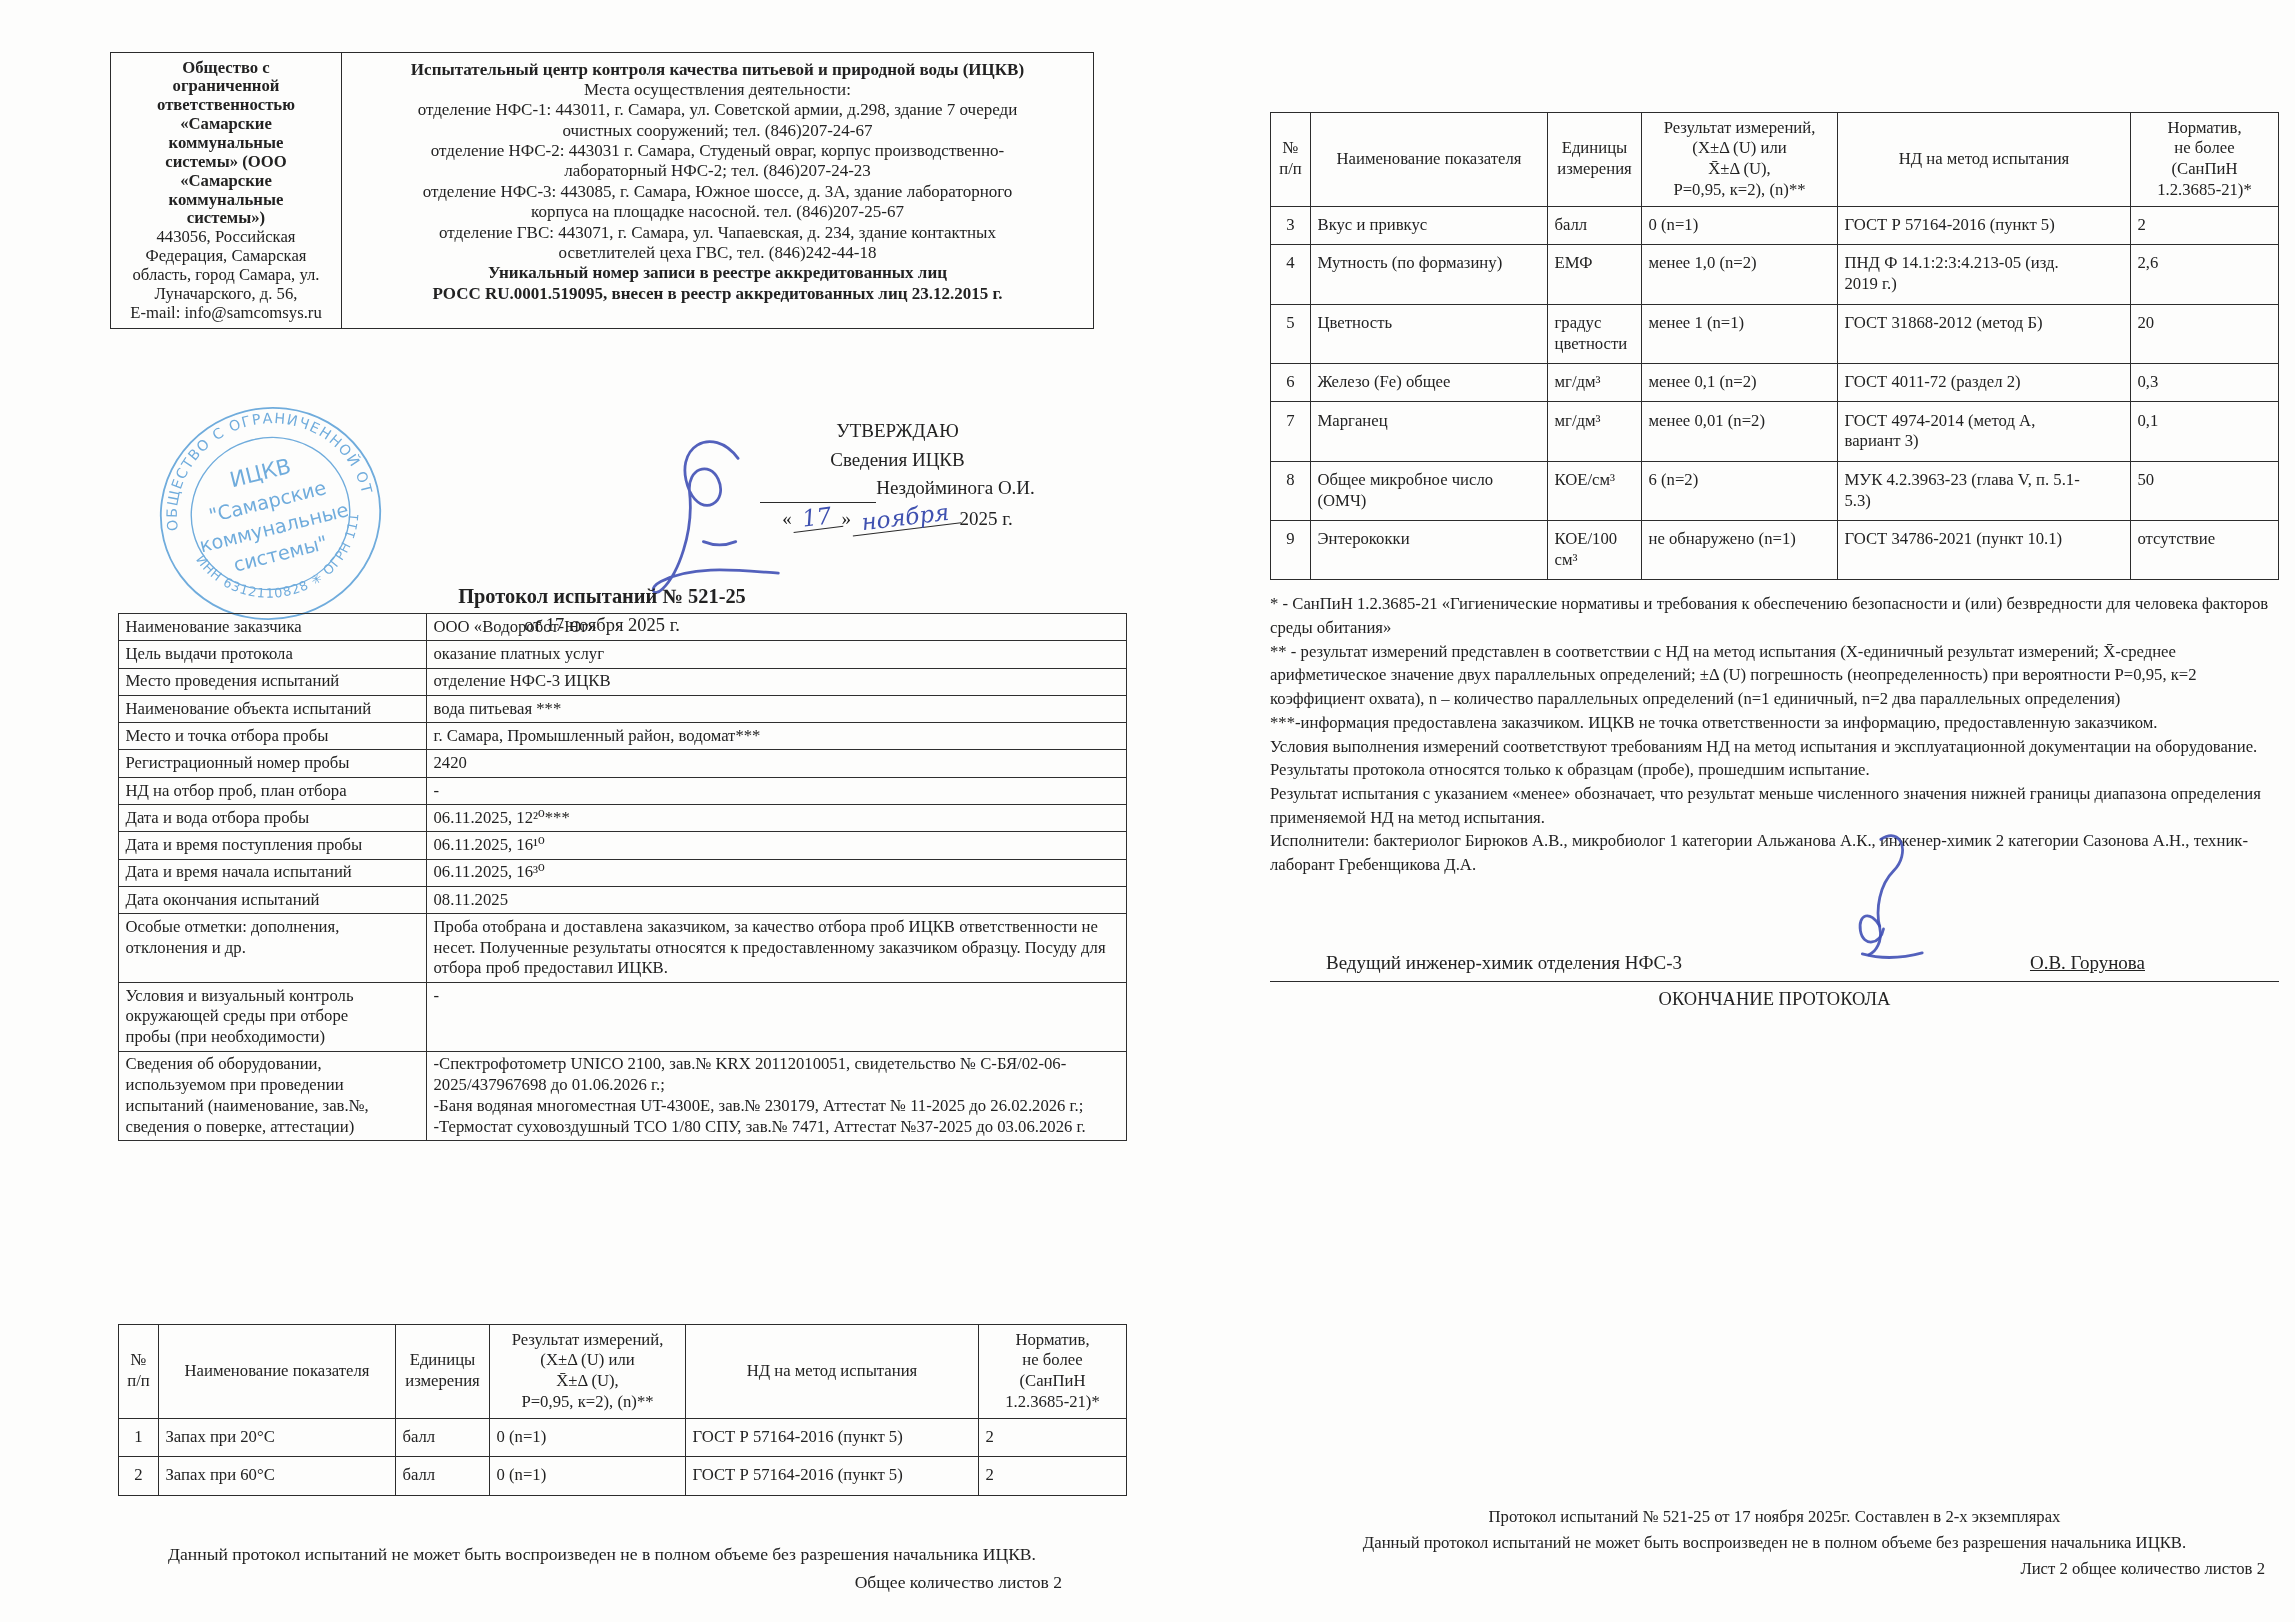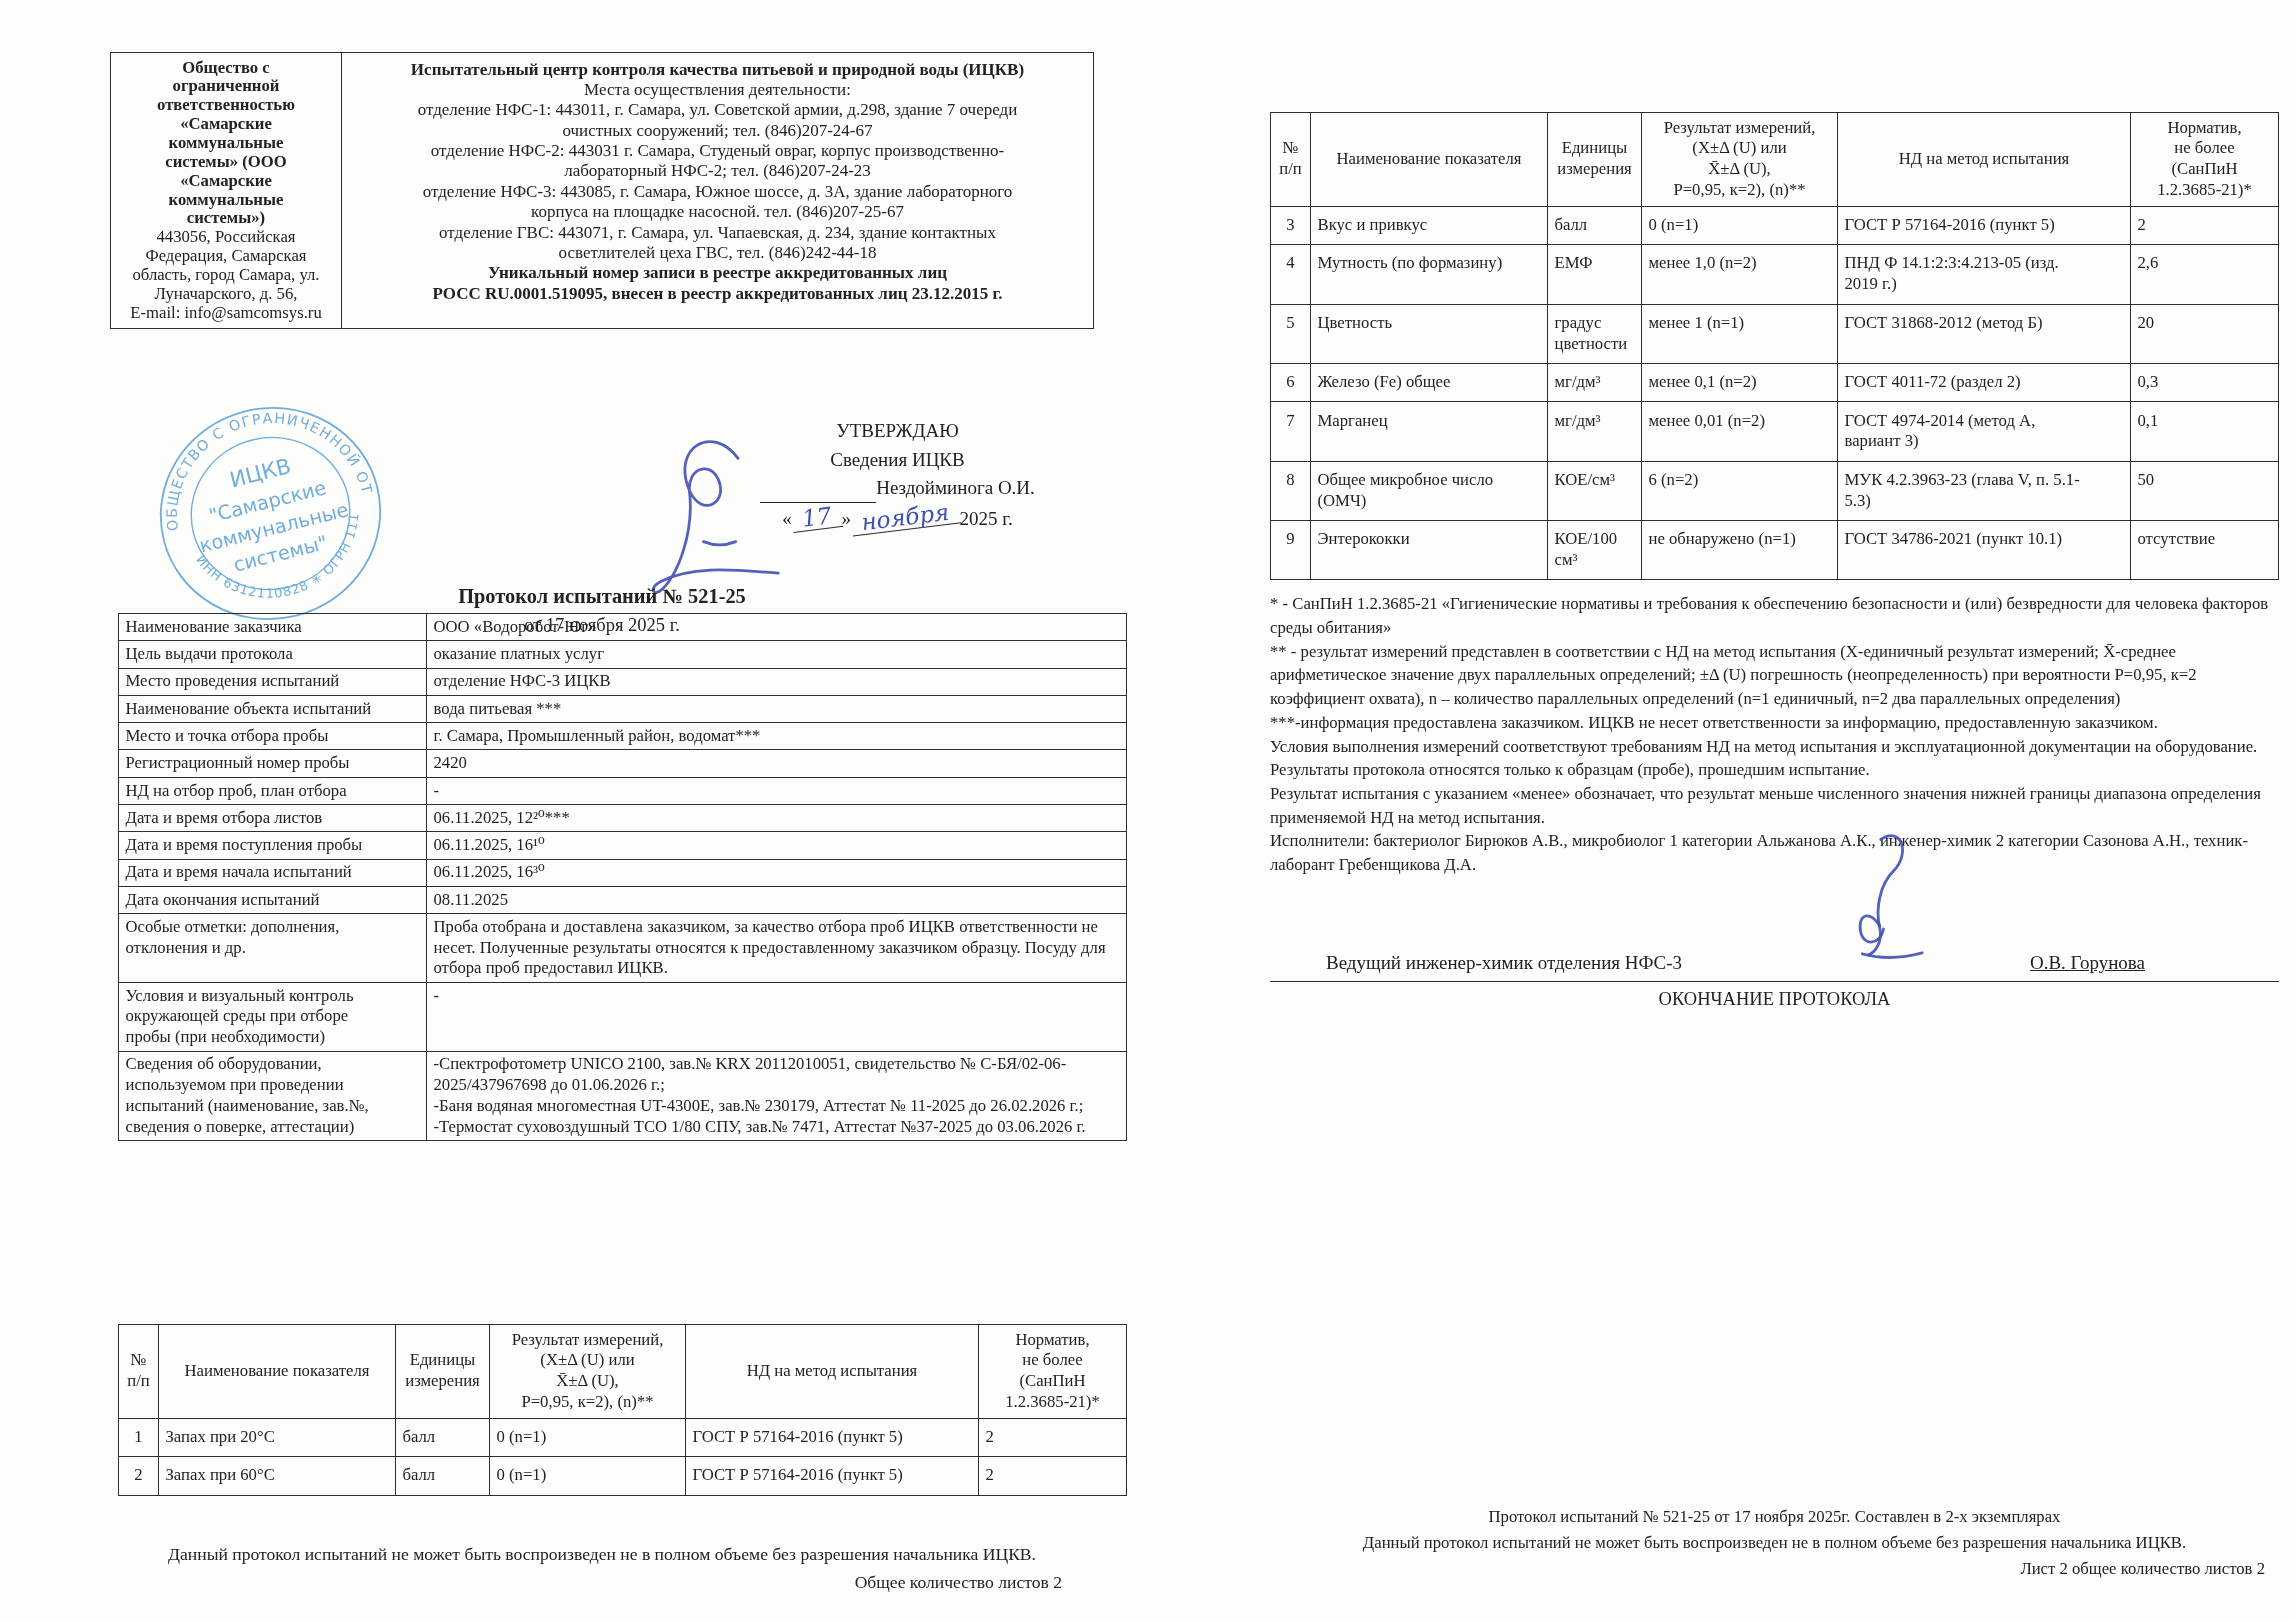--- a/index.html
+++ b/index.html
@@ -191,21 +191,21 @@
           </tr>
         <tr>
             <td class="pre">Регистрационный номер пробы</td>
             <td class="pre">2420</td>
           </tr>
         <tr>
             <td class="pre">НД на отбор проб, план отбора</td>
             <td class="pre">-</td>
           </tr>
         <tr>
-            <td class="pre">Дата и время отбора листов</td>
+            <td class="pre">Дата и вода отбора пробы</td>
             <td class="pre">06.11.2025, 12²⁰***</td>
           </tr>
         <tr>
             <td class="pre">Дата и время поступления пробы</td>
             <td class="pre">06.11.2025, 16¹⁰</td>
           </tr>
         <tr>
             <td class="pre">Дата и время начала испытаний</td>
             <td class="pre">06.11.2025, 16³⁰</td>
           </tr>
@@ -379,21 +379,21 @@
             <td class="pre">не обнаружено (n=1)</td>
             <td class="pre">ГОСТ 34786-2021 (пункт 10.1)</td>
             <td class="pre">отсутствие</td>
           </tr>
         </tbody>
       </table>
 
       <div class="footnotes">
         <div>* - СанПиН 1.2.3685-21 «Гигиенические нормативы и требования к обеспечению безопасности и (или) безвредности для человека факторов среды обитания»</div>
         <div>** - результат измерений представлен в соответствии с НД на метод испытания (X-единичный результат измерений; X̄-среднее арифметическое значение двух параллельных определений; ±Δ (U) погрешность (неопределенность) при вероятности Р=0,95, к=2 коэффициент охвата), n – количество параллельных определений (n=1 единичный, n=2 два параллельных определения)</div>
-        <div>***-информация предоставлена заказчиком. ИЦКВ не несет ответственности за информацию, предоставленную заказчиком.</div>
+        <div>***-информация предоставлена заказчиком. ИЦКВ не точка ответственности за информацию, предоставленную заказчиком.</div>
         <div>Условия выполнения измерений соответствуют требованиям НД на метод испытания и эксплуатационной документации на оборудование.</div>
         <div>Результаты протокола относятся только к образцам (пробе), прошедшим испытание.</div>
         <div>Результат испытания с указанием «менее» обозначает, что результат меньше численного значения нижней границы диапазона определения применяемой НД на метод испытания.</div>
         <div>Исполнители: бактериолог Бирюков А.В., микробиолог 1 категории Альжанова А.К., инженер-химик 2 категории Сазонова А.Н., техник-лаборант Гребенщикова Д.А.</div>
       </div>
     </div>
 
     <div class="sig-row">
       <div class="gorunova-sig">
         <svg width="111" height="143" viewBox="0 0 240 310">

